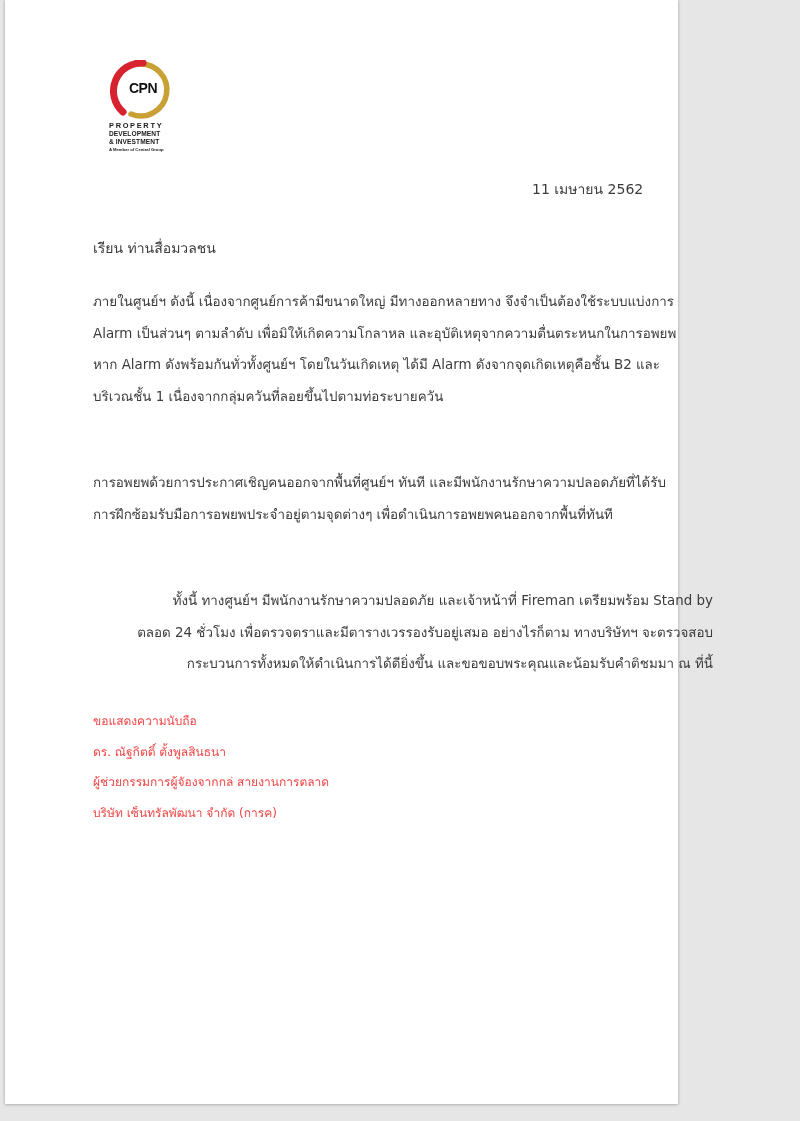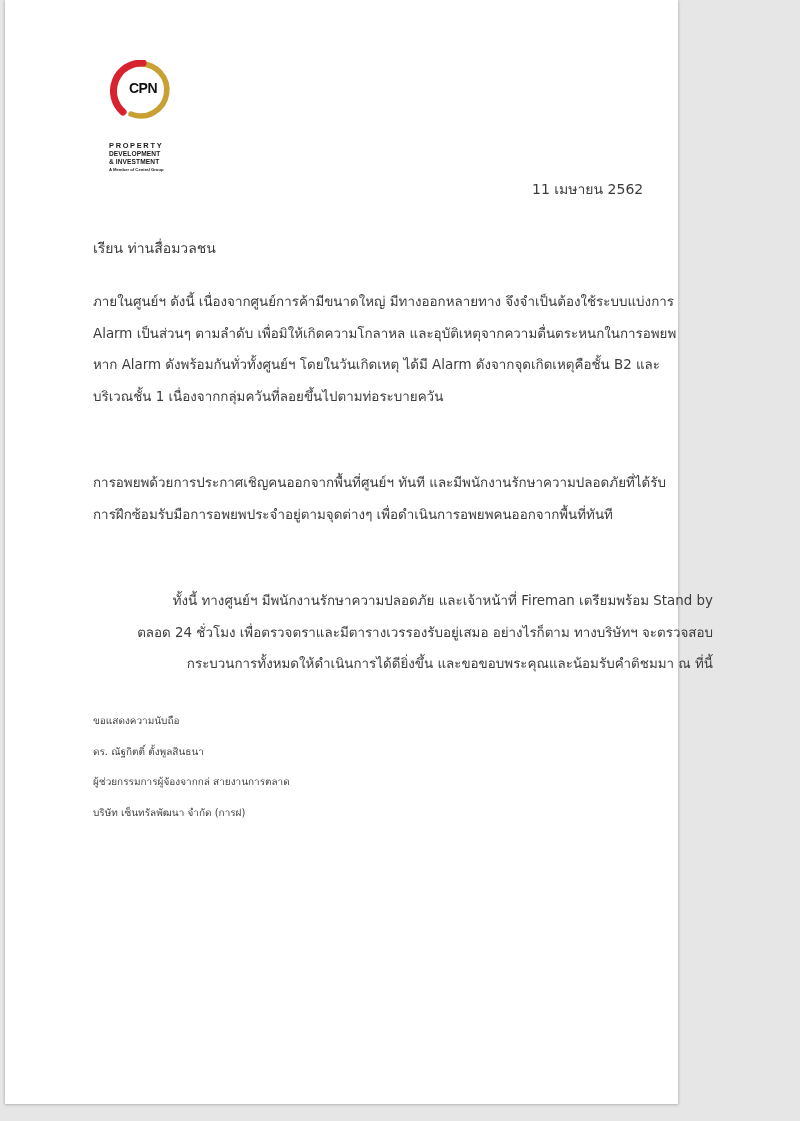--- a/index.html
+++ b/index.html
@@ -33,21 +33,21 @@
       position: relative;
       width: 64px;
       height: 62px;
     }
     .logo-mark svg {
       position: absolute;
       left: 0;
       top: 0;
     }
     .logo-text {
-      margin-top: 20px;
+      margin-top: 0;
       font-family: "Liberation Sans", sans-serif;
       font-weight: bold;
       color: #1a1a1a;
       line-height: 8px;
     }
     .logo-text .l1 {
       font-size: 7.4px;
       letter-spacing: 1.7px;
     }
     .logo-text .l2, .logo-text .l3 {
@@ -90,22 +90,22 @@
     .para .line.indent {
       padding-left: 58px;
     }
     .p1 { top: 286px; }
     .p2 { top: 467px; }
     .p3 { top: 585px; text-align: right; }
     .closing {
       position: absolute;
       left: 88px;
       top: 706px;
-      color: #404040;
-      font-size: 10px;
+      color: #ef4444;
+      font-size: 12px;
       line-height: 30.5px;
     }
     .closing .line {
       display: block;
       white-space: nowrap;
     }
   </style>
 </head>
 <body>
 
@@ -150,16 +150,16 @@
   <div class="para p3">
     <span class="line indent">ทั้งนี้ ทางศูนย์ฯ มีพนักงานรักษาความปลอดภัย และเจ้าหน้าที่ Fireman เตรียมพร้อม Stand by</span>
     <span class="line">ตลอด 24 ชั่วโมง เพื่อตรวจตราและมีตารางเวรรองรับอยู่เสมอ อย่างไรก็ตาม ทางบริษัทฯ จะตรวจสอบ</span>
     <span class="line">กระบวนการทั้งหมดให้ดำเนินการได้ดียิ่งขึ้น และขอขอบพระคุณและน้อมรับคำติชมมา ณ ที่นี้</span>
   </div>
 
   <div class="closing">
     <span class="line">ขอแสดงความนับถือ</span>
     <span class="line">ดร. ณัฐกิตติ์ ตั้งพูลสินธนา</span>
     <span class="line">ผู้ช่วยกรรมการผู้จัองจากกล่ สายงานการตลาด</span>
-    <span class="line">บริษัท เซ็นทรัลพัฒนา จำกัด (การฝ)</span>
+    <span class="line">บริษัท เซ็นทรัลพัฒนา จำกัด (การค)</span>
   </div>
 
 </div>
 
 </body></html>

